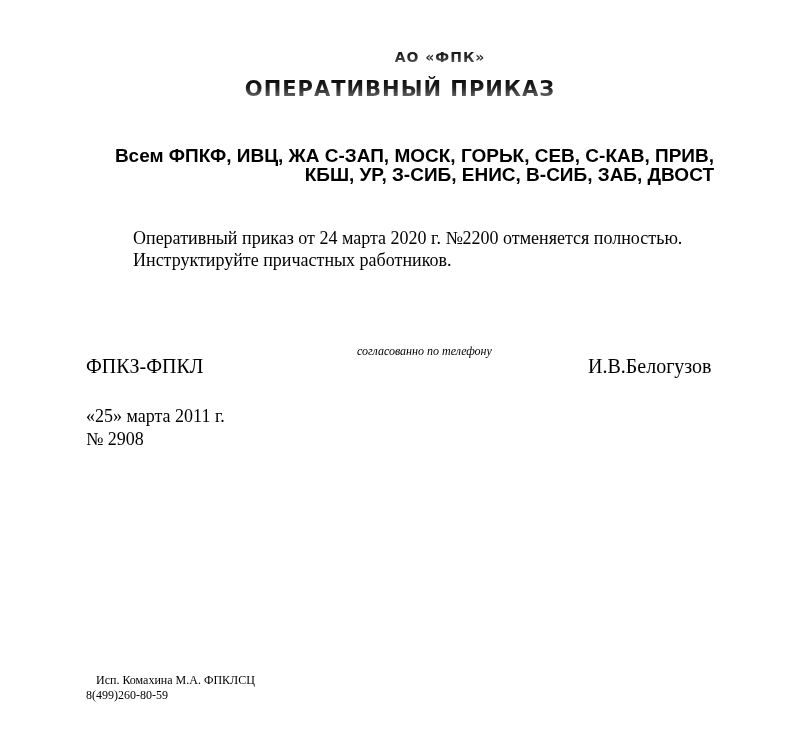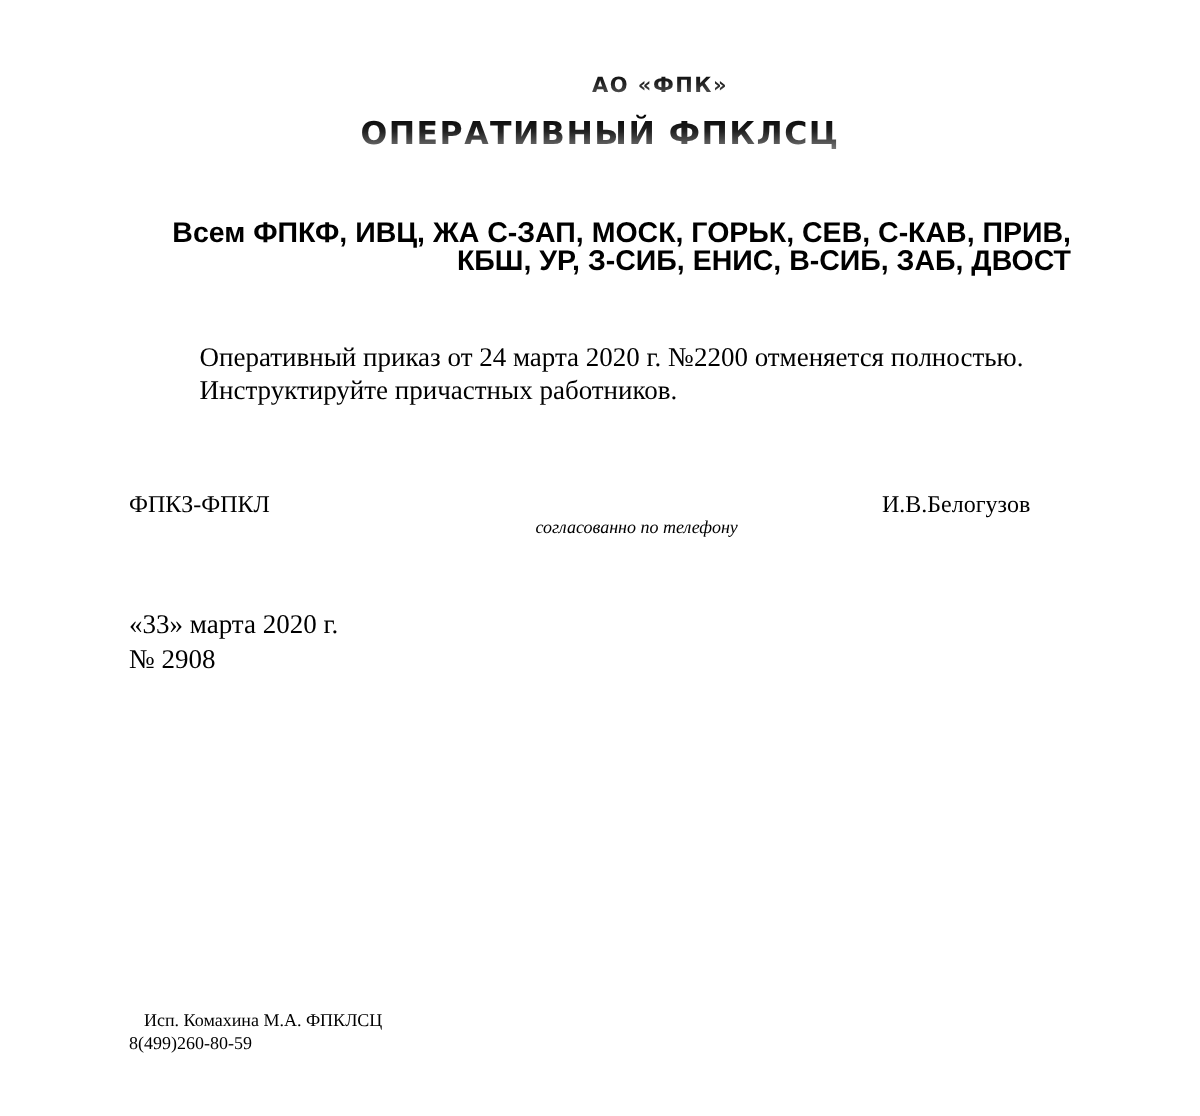--- a/index.html
+++ b/index.html
@@ -10,56 +10,56 @@
       -webkit-background-clip: text; background-clip: text; color: transparent; }
     .hdr1 { top: 44px; font-size: 14px; line-height: 26px; padding-left: 40px; }
     .hdr2 { top: 76px; font-size: 21px; line-height: 26px; }
     .addr { position: absolute; right: 86px; width: 640px; text-align: right;
       font-family: Liberation Sans, sans-serif; font-weight: bold; font-size: 19px; line-height: 26px; }
     .addr1 { top: 143px; }
     .addr2 { top: 162px; }
     .body-text { position: absolute; left: 133px; font-family: "Liberation Serif", serif; font-size: 18px; line-height: 22px; }
     .bt1 { top: 227px; }
     .bt2 { top: 249px; }
-    .sig { position: absolute; top: 326px; font-family: "Liberation Serif", serif; font-size: 16px; line-height: 22px; }
+    .sig { position: absolute; top: 355px; font-family: "Liberation Serif", serif; font-size: 20px; line-height: 22px; }
     .sig-dept { left: 86px; }
     .sig-note { left: 357px; font-size: 12px; top: 340px; font-style: italic; }
     .sig-name { left: 588px; }
     .date { position: absolute; left: 86px; font-family: "Liberation Serif", serif; font-size: 18px; line-height: 22px; }
     .d1 { top: 405px; }
     .d2 { top: 428px; }
     .foot { position: absolute; left: 86px; font-family: "Liberation Serif", serif; font-size: 12px; line-height: 15px; }
     .f1 { top: 673px; margin-left: 10px; }
     .f2 { top: 688px; }
   </style>
 </head>
 <body>
 
 <div>
   <div class="hdr hdr1">АО «ФПК»</div>
-  <div class="hdr hdr2">ОПЕРАТИВНЫЙ ФПКЛСЦ</div>
+  <div class="hdr hdr2">ОПЕРАТИВНЫЙ ПРИКАЗ</div>
 </div>
 
 <div>
   <div class="addr addr1">Всем ФПКФ, ИВЦ, ЖА С-ЗАП, МОСК, ГОРЬК, СЕВ, С-КАВ, ПРИВ,</div>
   <div class="addr addr2" style="top:162px;">КБШ, УР, З-СИБ, ЕНИС, В-СИБ, ЗАБ, ДВОСТ</div>
 </div>
 
 <div>
   <div class="body-text bt1">Оперативный приказ от 24 марта 2020 г. №2200 отменяется полностью.</div>
   <div class="body-text bt2">Инструктируйте причастных работников.</div>
 </div>
 
 <div>
   <div class="sig sig-dept">ФПКЗ-ФПКЛ</div>
   <div class="sig sig-note">согласованно по телефону</div>
   <div class="sig sig-name">И.В.Белогузов</div>
 </div>
 
 <div>
-  <div class="date d1">«33» марта 2020 г.</div>
+  <div class="date d1">«25» марта 2011 г.</div>
   <div class="date d2">№ 2908</div>
 </div>
 
 <div>
   <div class="foot f1">Исп. Комахина М.А. ФПКЛСЦ</div>
   <div class="foot f2">8(499)260-80-59</div>
 </div>
 
 </body></html>

